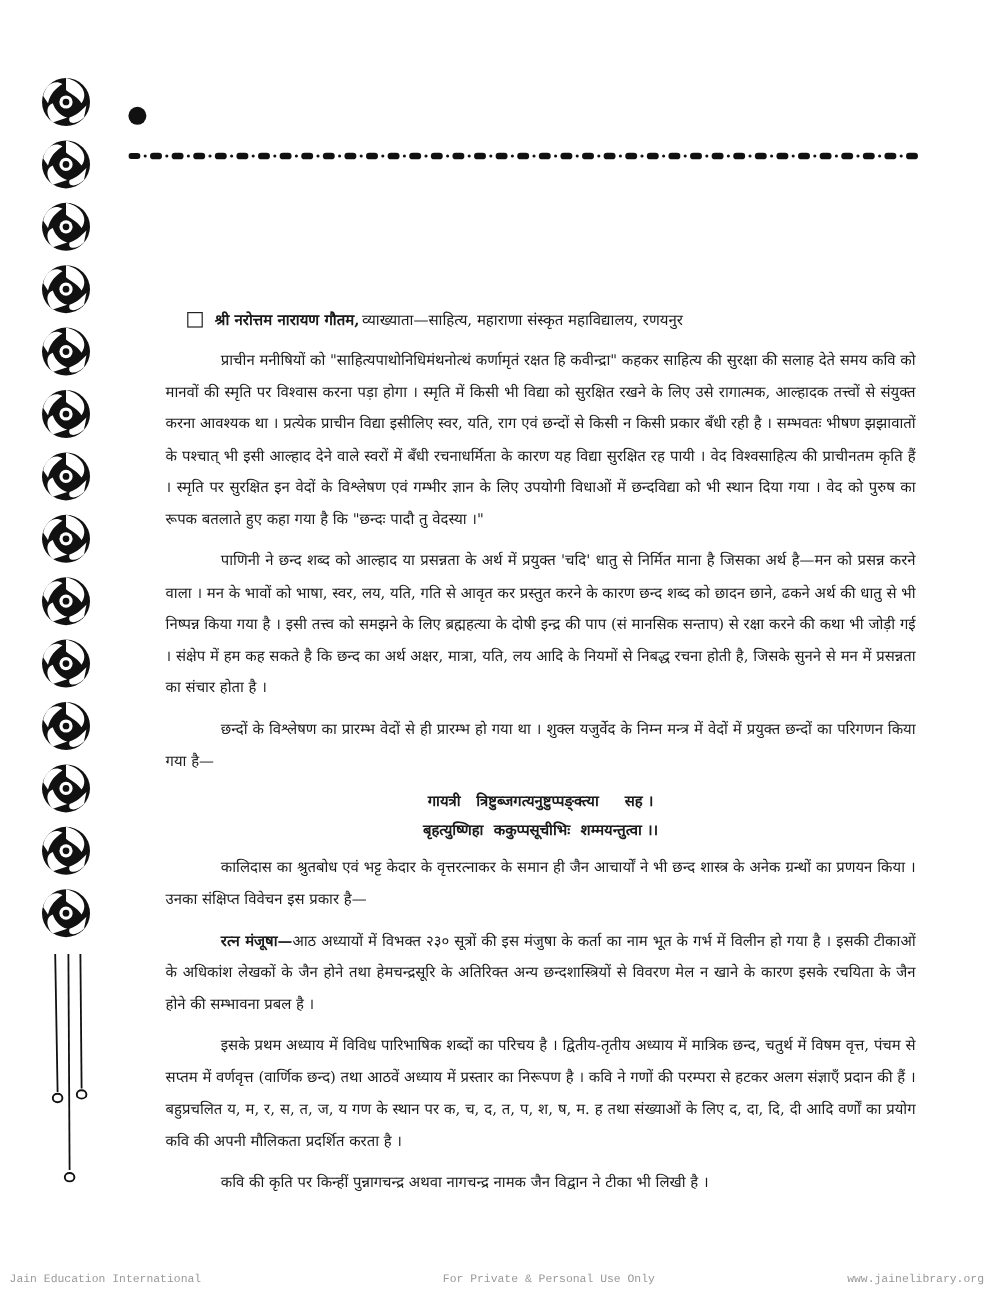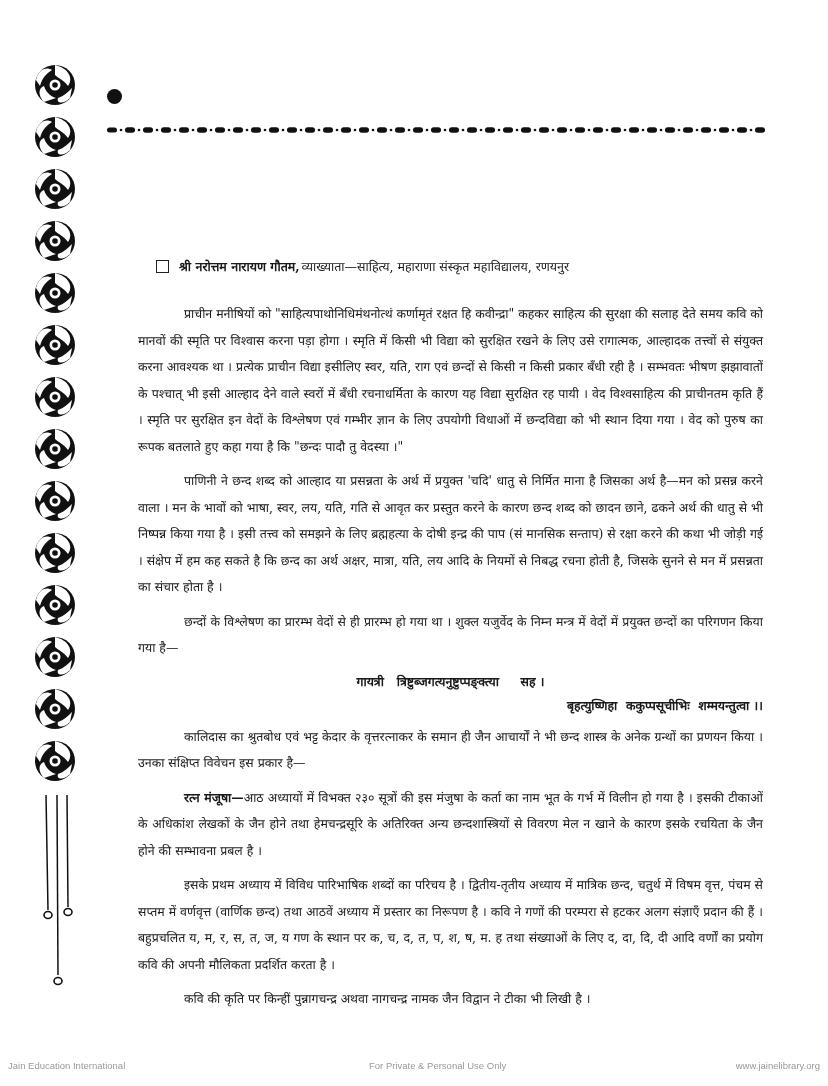--- a/index.html
+++ b/index.html
@@ -8,27 +8,27 @@
     font-family: "DejaVu Serif", serif; color: #1a1a1a;
   }
   .border-col { position: absolute; left: 30px; top: 60px; width: 50px; height: 740px; }
   .border-col svg { display: block; }
   .pendants { position: absolute; left: 30px; top: 795px; width: 50px; height: 250px; }
   .bullet { position: absolute; left: 107px; top: 89px; width: 15px; height: 15px; border-radius: 50%; background: #111; }
   .rule { position: absolute; left: 107px; top: 126px; width: 660px; height: 8px; }
 
   .content { position: absolute; left: 138px; top: 258px; width: 625px; }
   .title { font-size: 20px; font-weight: normal; letter-spacing: 0.5px; margin: 0 0 8px 0; font-family: "DejaVu Sans", sans-serif; }
-  .byline { font-size: 12.5px; display: flex; align-items: center; margin-bottom: 26px; margin-left: 18px; }
+  .byline { font-size: 12.5px; display: flex; align-items: center; margin-bottom: 12px; margin-left: 18px; }
   .checkbox { width: 11px; height: 11px; border: 1.5px solid #222; margin-right: 10px; flex-shrink: 0; }
   .byline b { font-weight: bold; margin-right: 2px; }
   .para { font-size: 12.4px; line-height: 26.5px; text-align: justify; margin: 0 0 8px 0; text-indent: 46px; }
   .verse { text-align: center; font-size: 12.4px; line-height: 24px; font-weight: bold; margin: 2px 0 6px 0; }
   .para b { font-weight: bold; }
-  .footer { position: absolute; top: 1060px; font-family: Liberation Sans, sans-serif; font-size: 9.5px; color: #999; }
+  .footer { position: absolute; top: 1060px; font-family: Liberation Mono, monospace; font-size: 9.5px; color: #999; }
 </style>
 </head>
 <body>
 
 <div class="border-col">
   <svg width="50" height="740" viewBox="0 0 50 740">
     <defs>
       <g id="rosette">
         <circle cx="25" cy="25" r="20" fill="#111"></circle>
         <path d="M25 5 C 38 8, 44 18, 38 26 C 34 20, 28 18, 25 15 Z" fill="#fff"></path>
@@ -156,21 +156,21 @@
     <b>श्री नरोत्तम नारायण गौतम,</b>
     <span>व्याख्याता—साहित्य, महाराणा संस्कृत महाविद्यालय, रणयनुर</span>
   </div>
 
   <p class="para">प्राचीन मनीषियों को "साहित्यपाथोनिधिमंथनोत्थं कर्णामृतं रक्षत हि कवीन्द्रा" कहकर साहित्य की सुरक्षा की सलाह देते समय कवि को मानवों की स्मृति पर विश्वास करना पड़ा होगा । स्मृति में किसी भी विद्या को सुरक्षित रखने के लिए उसे रागात्मक, आल्हादक तत्त्वों से संयुक्त करना आवश्यक था । प्रत्येक प्राचीन विद्या इसीलिए स्वर, यति, राग एवं छन्दों से किसी न किसी प्रकार बँधी रही है । सम्भवतः भीषण झझावातों के पश्चात् भी इसी आल्हाद देने वाले स्वरों में बँधी रचनाधर्मिता के कारण यह विद्या सुरक्षित रह पायी । वेद विश्वसाहित्य की प्राचीनतम कृति हैं । स्मृति पर सुरक्षित इन वेदों के विश्लेषण एवं गम्भीर ज्ञान के लिए उपयोगी विधाओं में छन्दविद्या को भी स्थान दिया गया । वेद को पुरुष का रूपक बतलाते हुए कहा गया है कि "छन्दः पादौ तु वेदस्या ।"</p>
   <p class="para">पाणिनी ने छन्द शब्द को आल्हाद या प्रसन्नता के अर्थ में प्रयुक्त 'चदि' धातु से निर्मित माना है जिसका अर्थ है—मन को प्रसन्न करने वाला । मन के भावों को भाषा, स्वर, लय, यति, गति से आवृत कर प्रस्तुत करने के कारण छन्द शब्द को छादन छाने, ढकने अर्थ की धातु से भी निष्पन्न किया गया है । इसी तत्त्व को समझने के लिए ब्रह्महत्या के दोषी इन्द्र की पाप (सं मानसिक सन्ताप) से रक्षा करने की कथा भी जोड़ी गई । संक्षेप में हम कह सकते है कि छन्द का अर्थ अक्षर, मात्रा, यति, लय आदि के नियमों से निबद्ध रचना होती है, जिसके सुनने से मन में प्रसन्नता का संचार होता है ।</p>
   <p class="para">छन्दों के विश्लेषण का प्रारम्भ वेदों से ही प्रारम्भ हो गया था । शुक्ल यजुर्वेद के निम्न मन्त्र में वेदों में प्रयुक्त छन्दों का परिगणन किया गया है—</p>
 
   <div class="verse">
     <div style="white-space: pre; text-align: center;">गायत्री   त्रिष्टुब्जगत्यनुष्टुप्पङ्क्त्या     सह ।</div>
-    <div style="white-space: pre; text-align: right;">बृहत्युष्णिहा  ककुप्पसूचीभिः  शम्मयन्तुत्वा ।।</div>
+    <div style="white-space: pre;">बृहत्युष्णिहा  ककुप्पसूचीभिः  शम्मयन्तुत्वा ।।</div>
   </div>
 
   <p class="para">कालिदास का श्रुतबोध एवं भट्ट केदार के वृत्तरत्नाकर के समान ही जैन आचार्यों ने भी छन्द शास्त्र के अनेक ग्रन्थों का प्रणयन किया । उनका संक्षिप्त विवेचन इस प्रकार है—</p>
   <p class="para"><b>रत्न मंजूषा—</b><span>आठ अध्यायों में विभक्त २३० सूत्रों की इस मंजुषा के कर्ता का नाम भूत के गर्भ में विलीन हो गया है । इसकी टीकाओं के अधिकांश लेखकों के जैन होने तथा हेमचन्द्रसूरि के अतिरिक्त अन्य छन्दशास्त्रियों से विवरण मेल न खाने के कारण इसके रचयिता के जैन होने की सम्भावना प्रबल है ।</span></p>
   <p class="para">इसके प्रथम अध्याय में विविध पारिभाषिक शब्दों का परिचय है । द्वितीय-तृतीय अध्याय में मात्रिक छन्द, चतुर्थ में विषम वृत्त, पंचम से सप्तम में वर्णवृत्त (वार्णिक छन्द) तथा आठवें अध्याय में प्रस्तार का निरूपण है । कवि ने गणों की परम्परा से हटकर अलग संज्ञाएँ प्रदान की हैं । बहुप्रचलित य, म, र, स, त, ज, य गण के स्थान पर क, च, द, त, प, श, ष, म. ह तथा संख्याओं के लिए द, दा, दि, दी आदि वर्णों का प्रयोग कवि की अपनी मौलिकता प्रदर्शित करता है ।</p>
   <p class="para">कवि की कृति पर किन्हीं पुन्नागचन्द्र अथवा नागचन्द्र नामक जैन विद्वान ने टीका भी लिखी है ।</p>
 </div>
 
 <div class="footer" style="left: 8px;">Jain Education International</div>
 <div class="footer" style="left: 369px;">For Private &amp; Personal Use Only</div>

